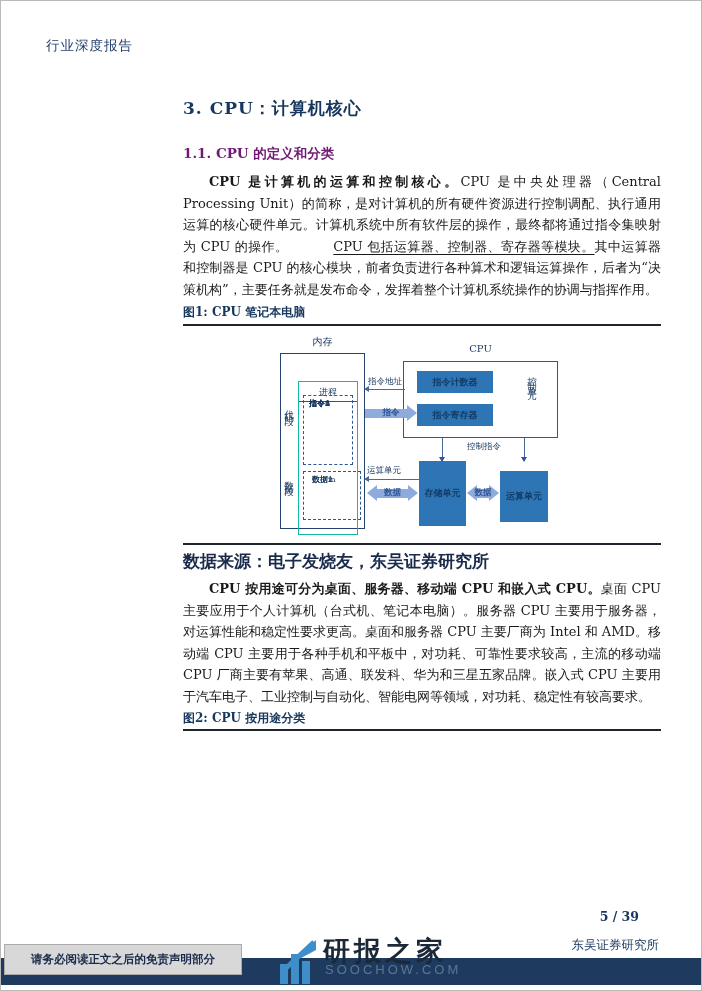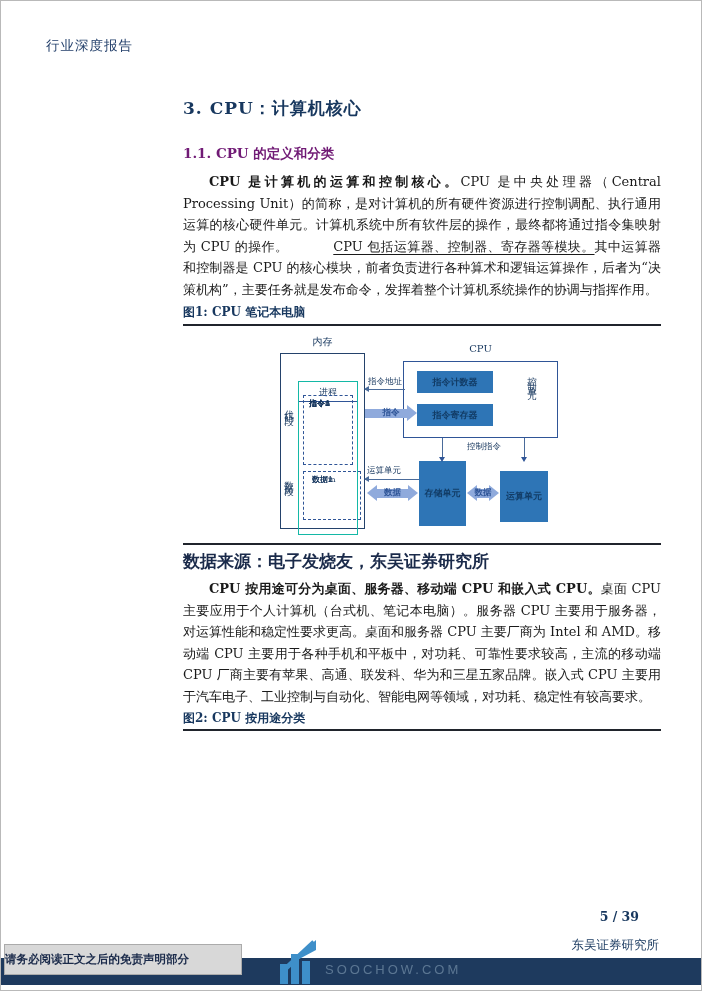--- a/index.html
+++ b/index.html
@@ -85,21 +85,21 @@
                    color:#2f5597; white-space:nowrap; }
   .arr-instr { left:182px; top:74px; width:52px; }
   .arr-data1 { left:184px; top:154px; width:51px; }
   .arr-data2 { left:284px; top:154px; width:32px; }
 
   
   .pagenum { position:absolute; right:62px; top:908px; font-size:12.5px; font-weight:bold; color:#17375e; }
   .institute { position:absolute; right:42px; top:936px; font-size:12.5px; color:#17375e; }
   .footer-bar { position:absolute; left:0; right:0; top:957px; height:27px; background:#1e3a5e; }
   .disclaimer { position:absolute; left:3px; top:943px; width:238px; height:31px; background:#d8d8d8;
-                border:1px solid #ababab; text-align:left; line-height:29px; font-size:11.5px;
+                border:1px solid #ababab; text-align:center; line-height:29px; font-size:11.5px;
                 font-weight:bold; color:#1a2a4a; z-index:3; }
   .wm-logo { position:absolute; left:277px; top:933px; width:45px; height:52px; z-index:3; }
   .wm-cn { position:absolute; left:322px; top:932px; font-size:27px; font-weight:bold; color:#1b2838;
            letter-spacing:4px; z-index:3; font-family:"DejaVu Sans","Liberation Sans",sans-serif; }
   .wm-en { position:absolute; left:324px; top:961px; font-size:13px; color:#8da7bd; opacity:0.55;
            letter-spacing:3px; z-index:3; font-family:"Liberation Sans",sans-serif; }
 </style>
 </head>
 <body>
 
@@ -196,15 +196,16 @@
   <div class="footer-bar"></div>
   <div class="disclaimer">请务必阅读正文之后的免责声明部分</div>
 
   <svg class="wm-logo" viewBox="0 0 45 52">
     <rect x="2" y="30" width="8" height="20" fill="#3e8fc9"></rect>
     <rect x="13" y="20" width="8" height="30" fill="#3e8fc9"></rect>
     <rect x="24" y="27" width="8" height="23" fill="#3e8fc9"></rect>
     <path d="M2 32 L32 6 L32 16 Z" fill="#3e8fc9" transform="translate(6,0)"></path>
     <path d="M6 36 L36 8" stroke="#3e8fc9" stroke-width="5" fill="none"></path>
   </svg>
+  <div class="wm-cn">研报之家</div>
   <div class="wm-en">SOOCHOW.COM</div>
 
 </div>
 
 </body></html>

